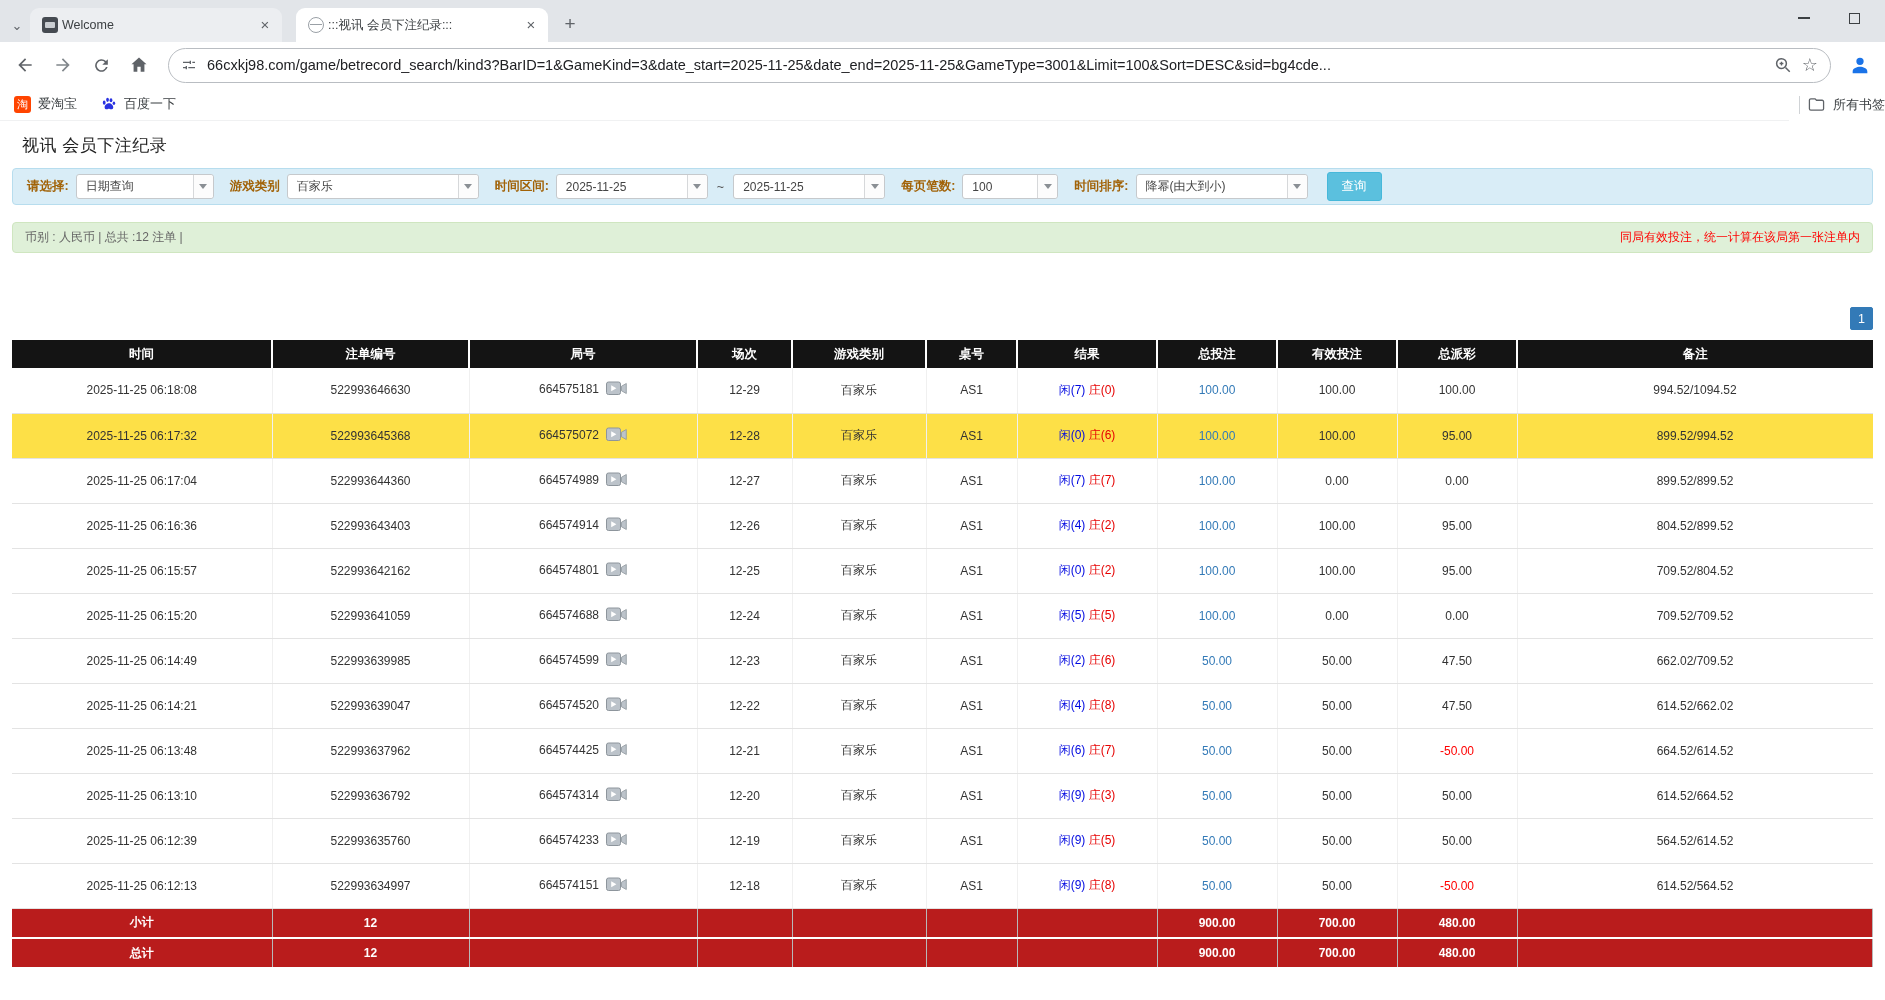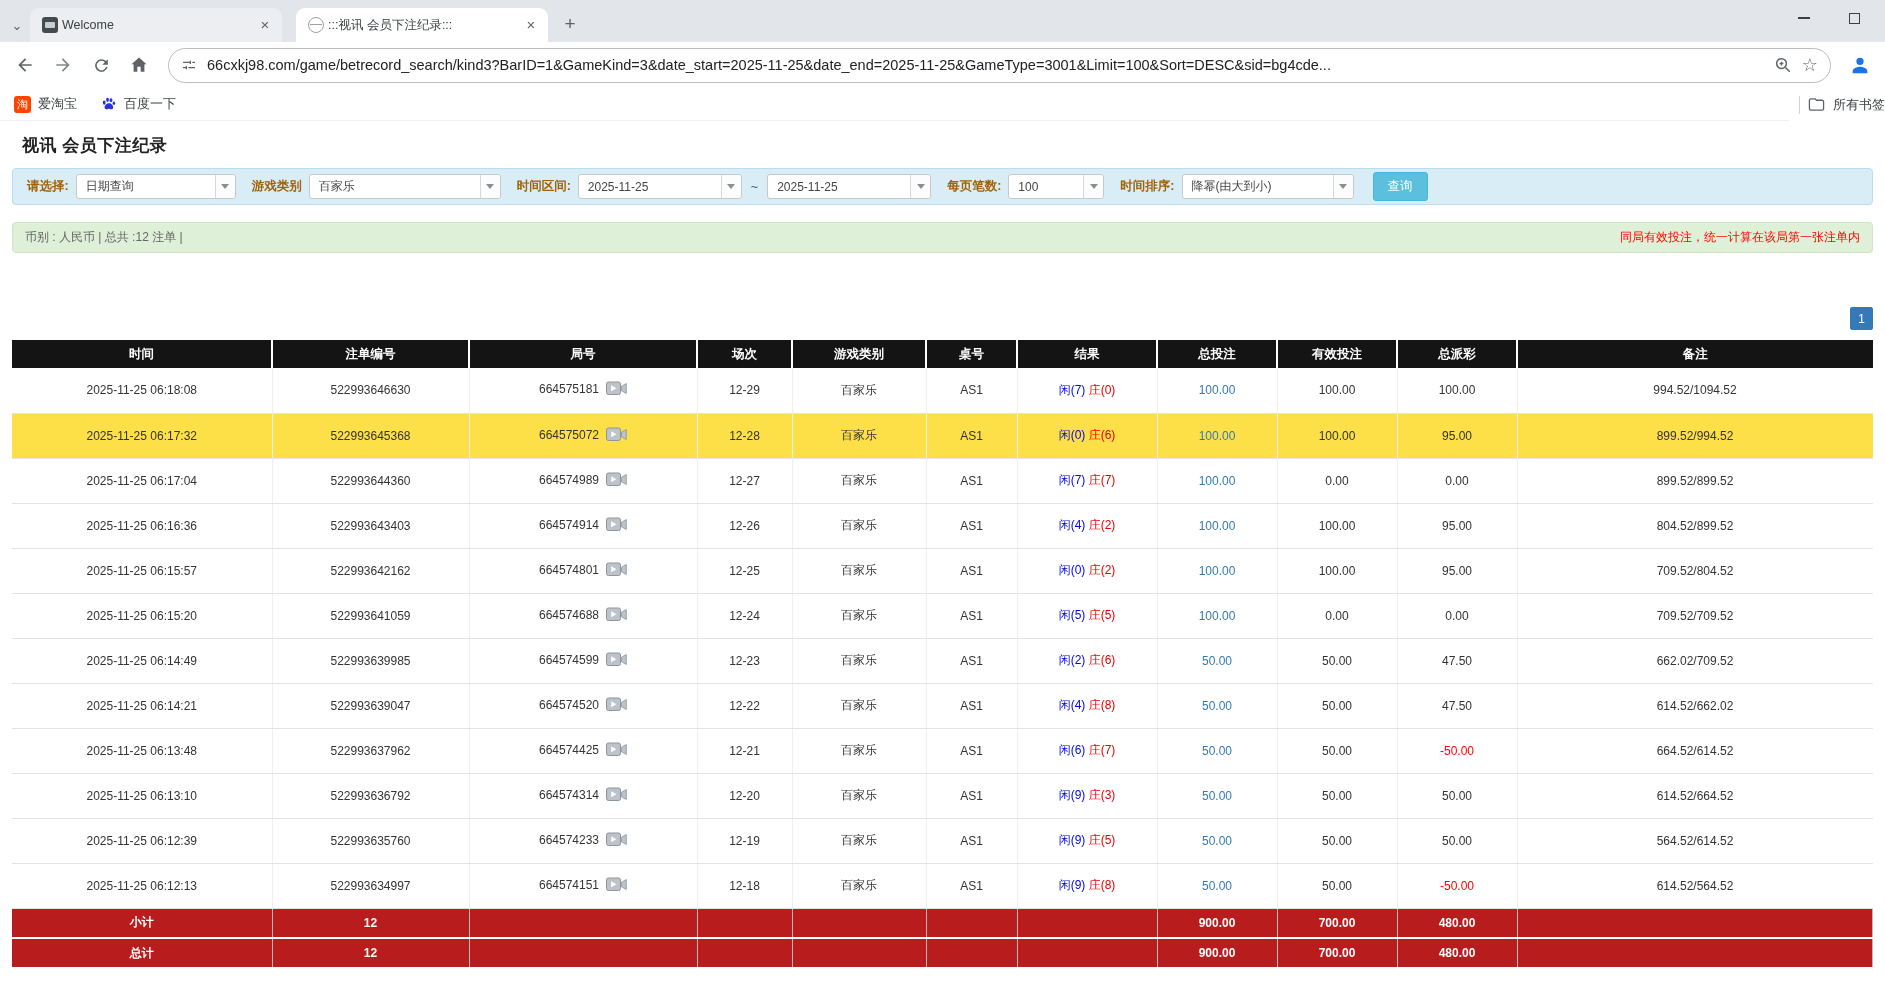--- a/index.html
+++ b/index.html
@@ -37,30 +37,30 @@
   
   .bookmarks{height:33px;background:#fff;display:flex;align-items:center;padding:0 14px;gap:24px;font-size:13px;color:#3c4043;position:relative;border-bottom:1px solid #f0f1f2}
   .bm{display:flex;align-items:center;gap:7px;cursor:pointer;white-space:nowrap}
   .taobao-ico{width:17px;height:17px;background:#ff4400;border-radius:3px;color:#fff;font-size:11px;display:flex;align-items:center;justify-content:center}
   .bm-right{position:absolute;right:0;top:0;height:33px;display:flex;align-items:center;gap:8px;padding-left:10px;background:#fff}
   .bm-sep{width:1px;height:18px;background:#d0d3d6}
   .bm-right .label{white-space:nowrap}
 
   
   .content{padding:0 12px}
-  .page-title{font-size:17px;color:#222;font-weight:700;margin:13px 10px 11px;letter-spacing:.5px}
+  .page-title{font-size:17px;color:#222;font-weight:400;margin:13px 10px 11px;letter-spacing:.5px}
 
   .filterbar{background:#d9edf7;border:1px solid #b7ddee;border-radius:4px;height:37px;display:flex;align-items:center;padding:0 14px;gap:7px;font-size:12.5px}
   .flabel{font-weight:bold;color:#a16207;margin-left:9px;white-space:nowrap}
   .flabel:first-child{margin-left:0}
   .combo{background:#fff;border:1px solid #c6c9cc;border-radius:3px;height:25px;display:flex;align-items:center;justify-content:space-between;padding-left:9px;color:#444;font-size:12px;cursor:pointer;flex:none}
   .combo .val{white-space:nowrap;overflow:hidden}
   .arrow-box{width:20px;height:100%;border-left:1px solid #d6d8da;display:flex;align-items:center;justify-content:center;background:#fcfcfc;border-radius:0 3px 3px 0;flex:none;margin-left:6px}
   .arrow{width:0;height:0;border-left:4px solid transparent;border-right:4px solid transparent;border-top:5px solid #8a8f94}
-  .w-select{width:160px}.w-game{width:192px}.w-date{width:164px}.w-size{width:96px}.w-sort{width:172px}
+  .w-select{width:138px}.w-game{width:192px}.w-date{width:152px}.w-size{width:96px}.w-sort{width:172px}
   .tilde{color:#555;margin:0 2px}
   .query-btn{background:#5bc0de;border:1px solid #46b8da;color:#fff;font-size:12.5px;padding:5px 14px;border-radius:3px;margin-left:12px;cursor:pointer;white-space:nowrap}
 
   .summary{margin-top:17px;background:#dff0d8;border:1px solid #cfe6c0;border-radius:4px;height:31px;display:flex;align-items:center;justify-content:space-between;padding:0 12px;font-size:12px}
   .summary-left{color:#666}
   .summary-right{color:#f00}
 
   .pager{display:flex;justify-content:flex-end;margin:54px 0 10px}
   .page-btn{min-width:23px;height:23px;background:#337ab7;border:1px solid #337ab7;color:#fff;font-size:12.5px;display:flex;align-items:center;justify-content:center;border-radius:2px;padding:0 7px;cursor:pointer}
 

